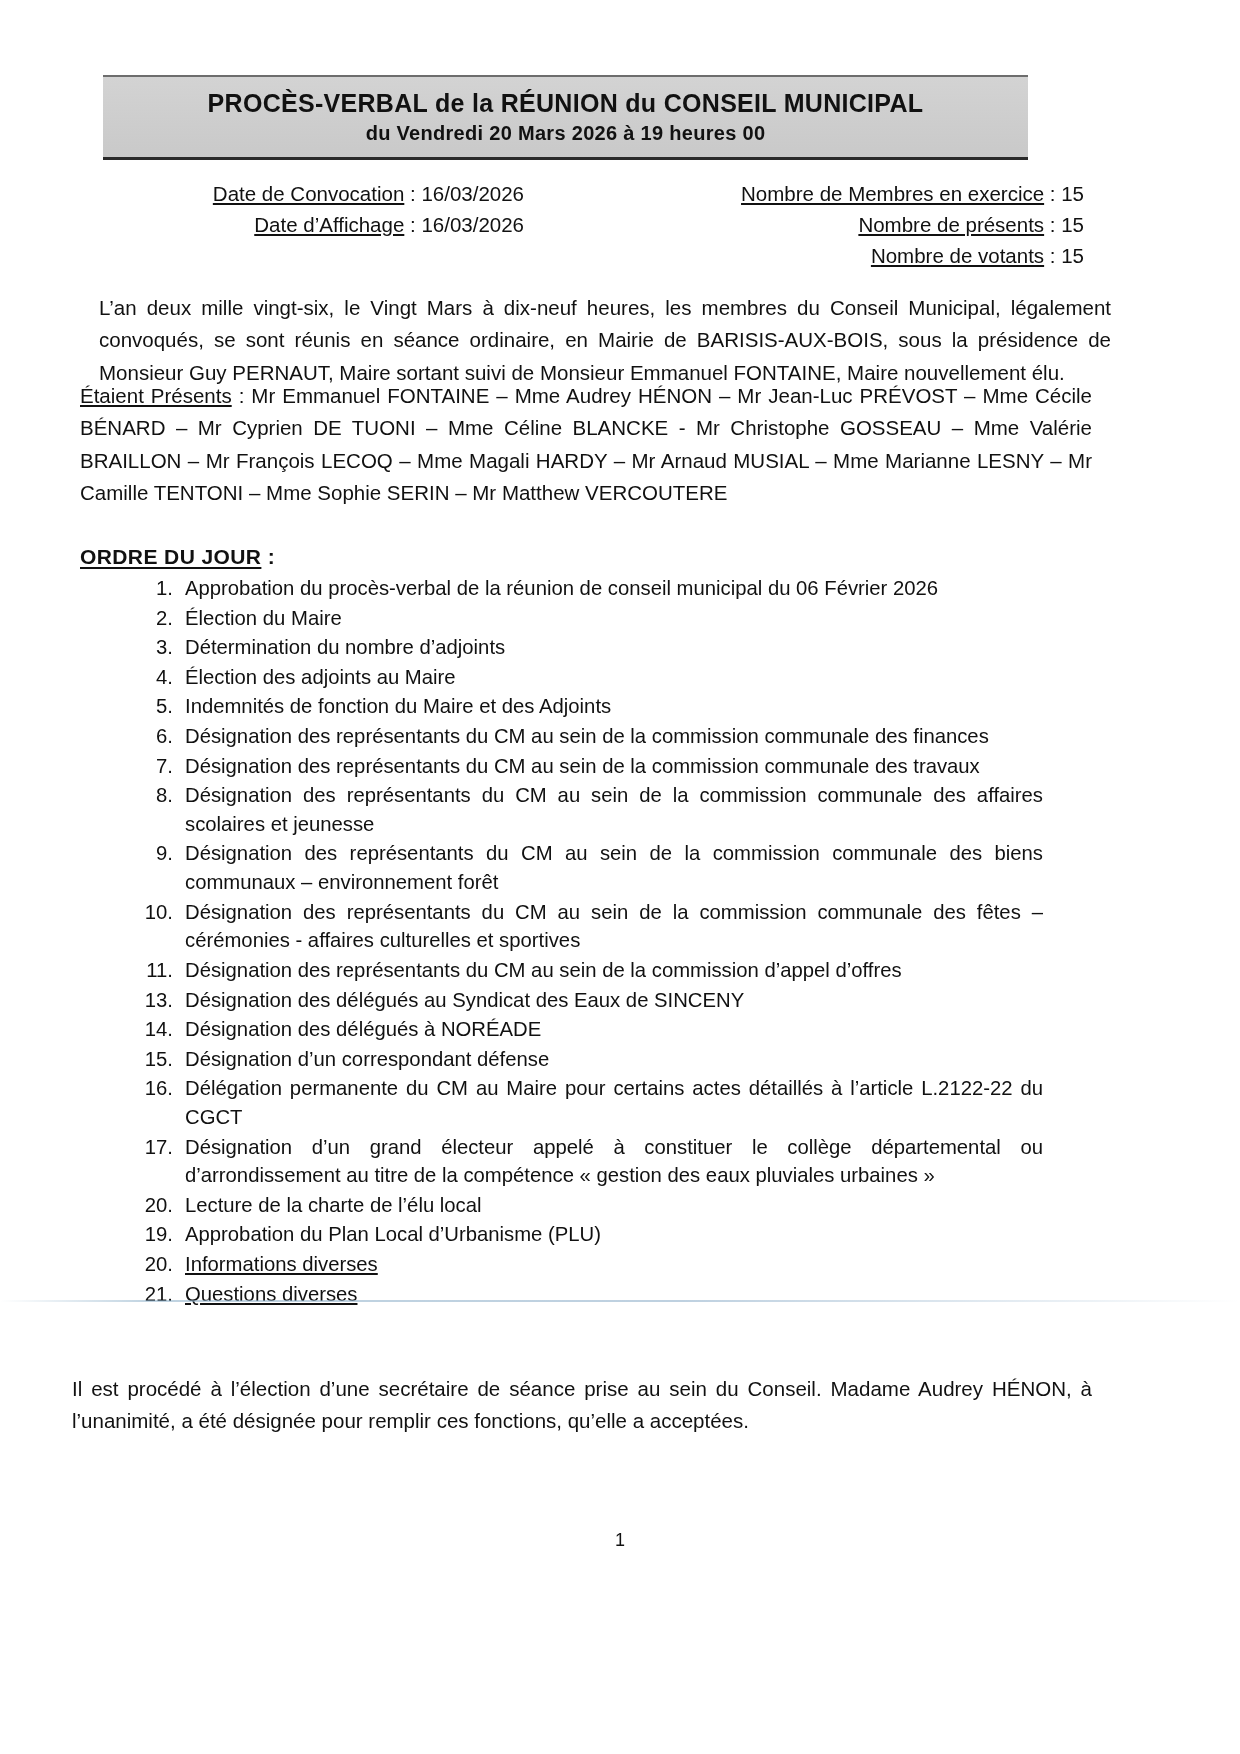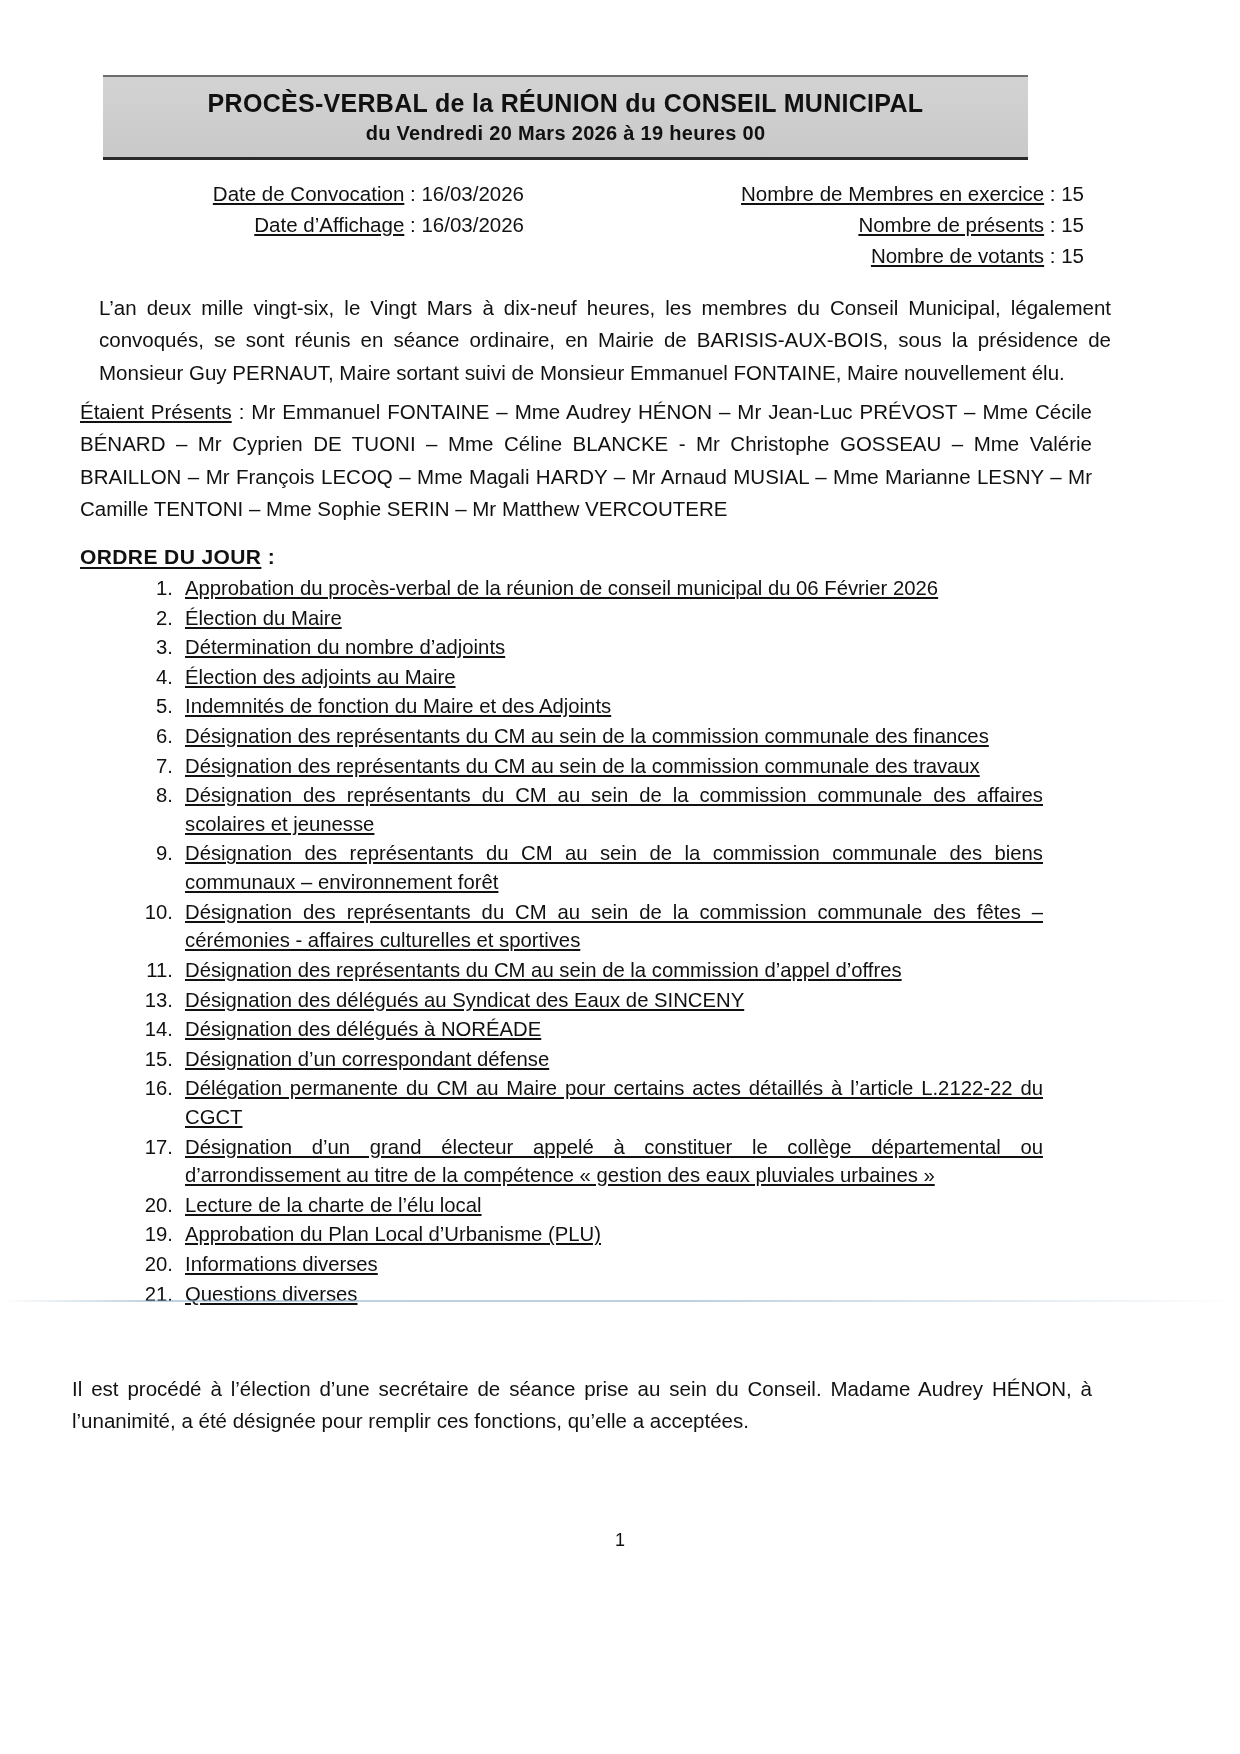--- a/index.html
+++ b/index.html
@@ -67,21 +67,21 @@
 
   
   .para {
     position: absolute;
     font-size: 20.5px;
     line-height: 1.58;
     text-align: justify;
     text-justify: inter-word;
   }
   #para-opening { left: 80px; top: 292px; width: 1012px; margin-left: 19px; }
-  #para-presents { left: 80px; top: 396px; width: 1012px; }
+  #para-presents { left: 80px; top: 380px; width: 1012px; }
   #para-closing { left: 72px; top: 1373px; width: 1020px; }
 
   
   .agenda-heading {
     position: absolute;
     left: 80px;
     top: 545px;
     font-size: 21px;
     font-weight: bold;
     letter-spacing: 0.4px;
@@ -108,21 +108,20 @@
     flex: 0 0 42px;
     text-align: right;
     padding-right: 12px;
     box-sizing: border-box;
     white-space: nowrap;
   }
   .agenda-list li .txt {
     flex: 1 1 auto;
     text-align: justify;
     text-justify: inter-word;
-    text-decoration: underline;
   }
   .agenda-list li .txt.underlined {
     text-decoration: underline;
     text-underline-offset: 2px;
     text-align: left;
   }
 
   
   .scan-line {
     position: absolute;

